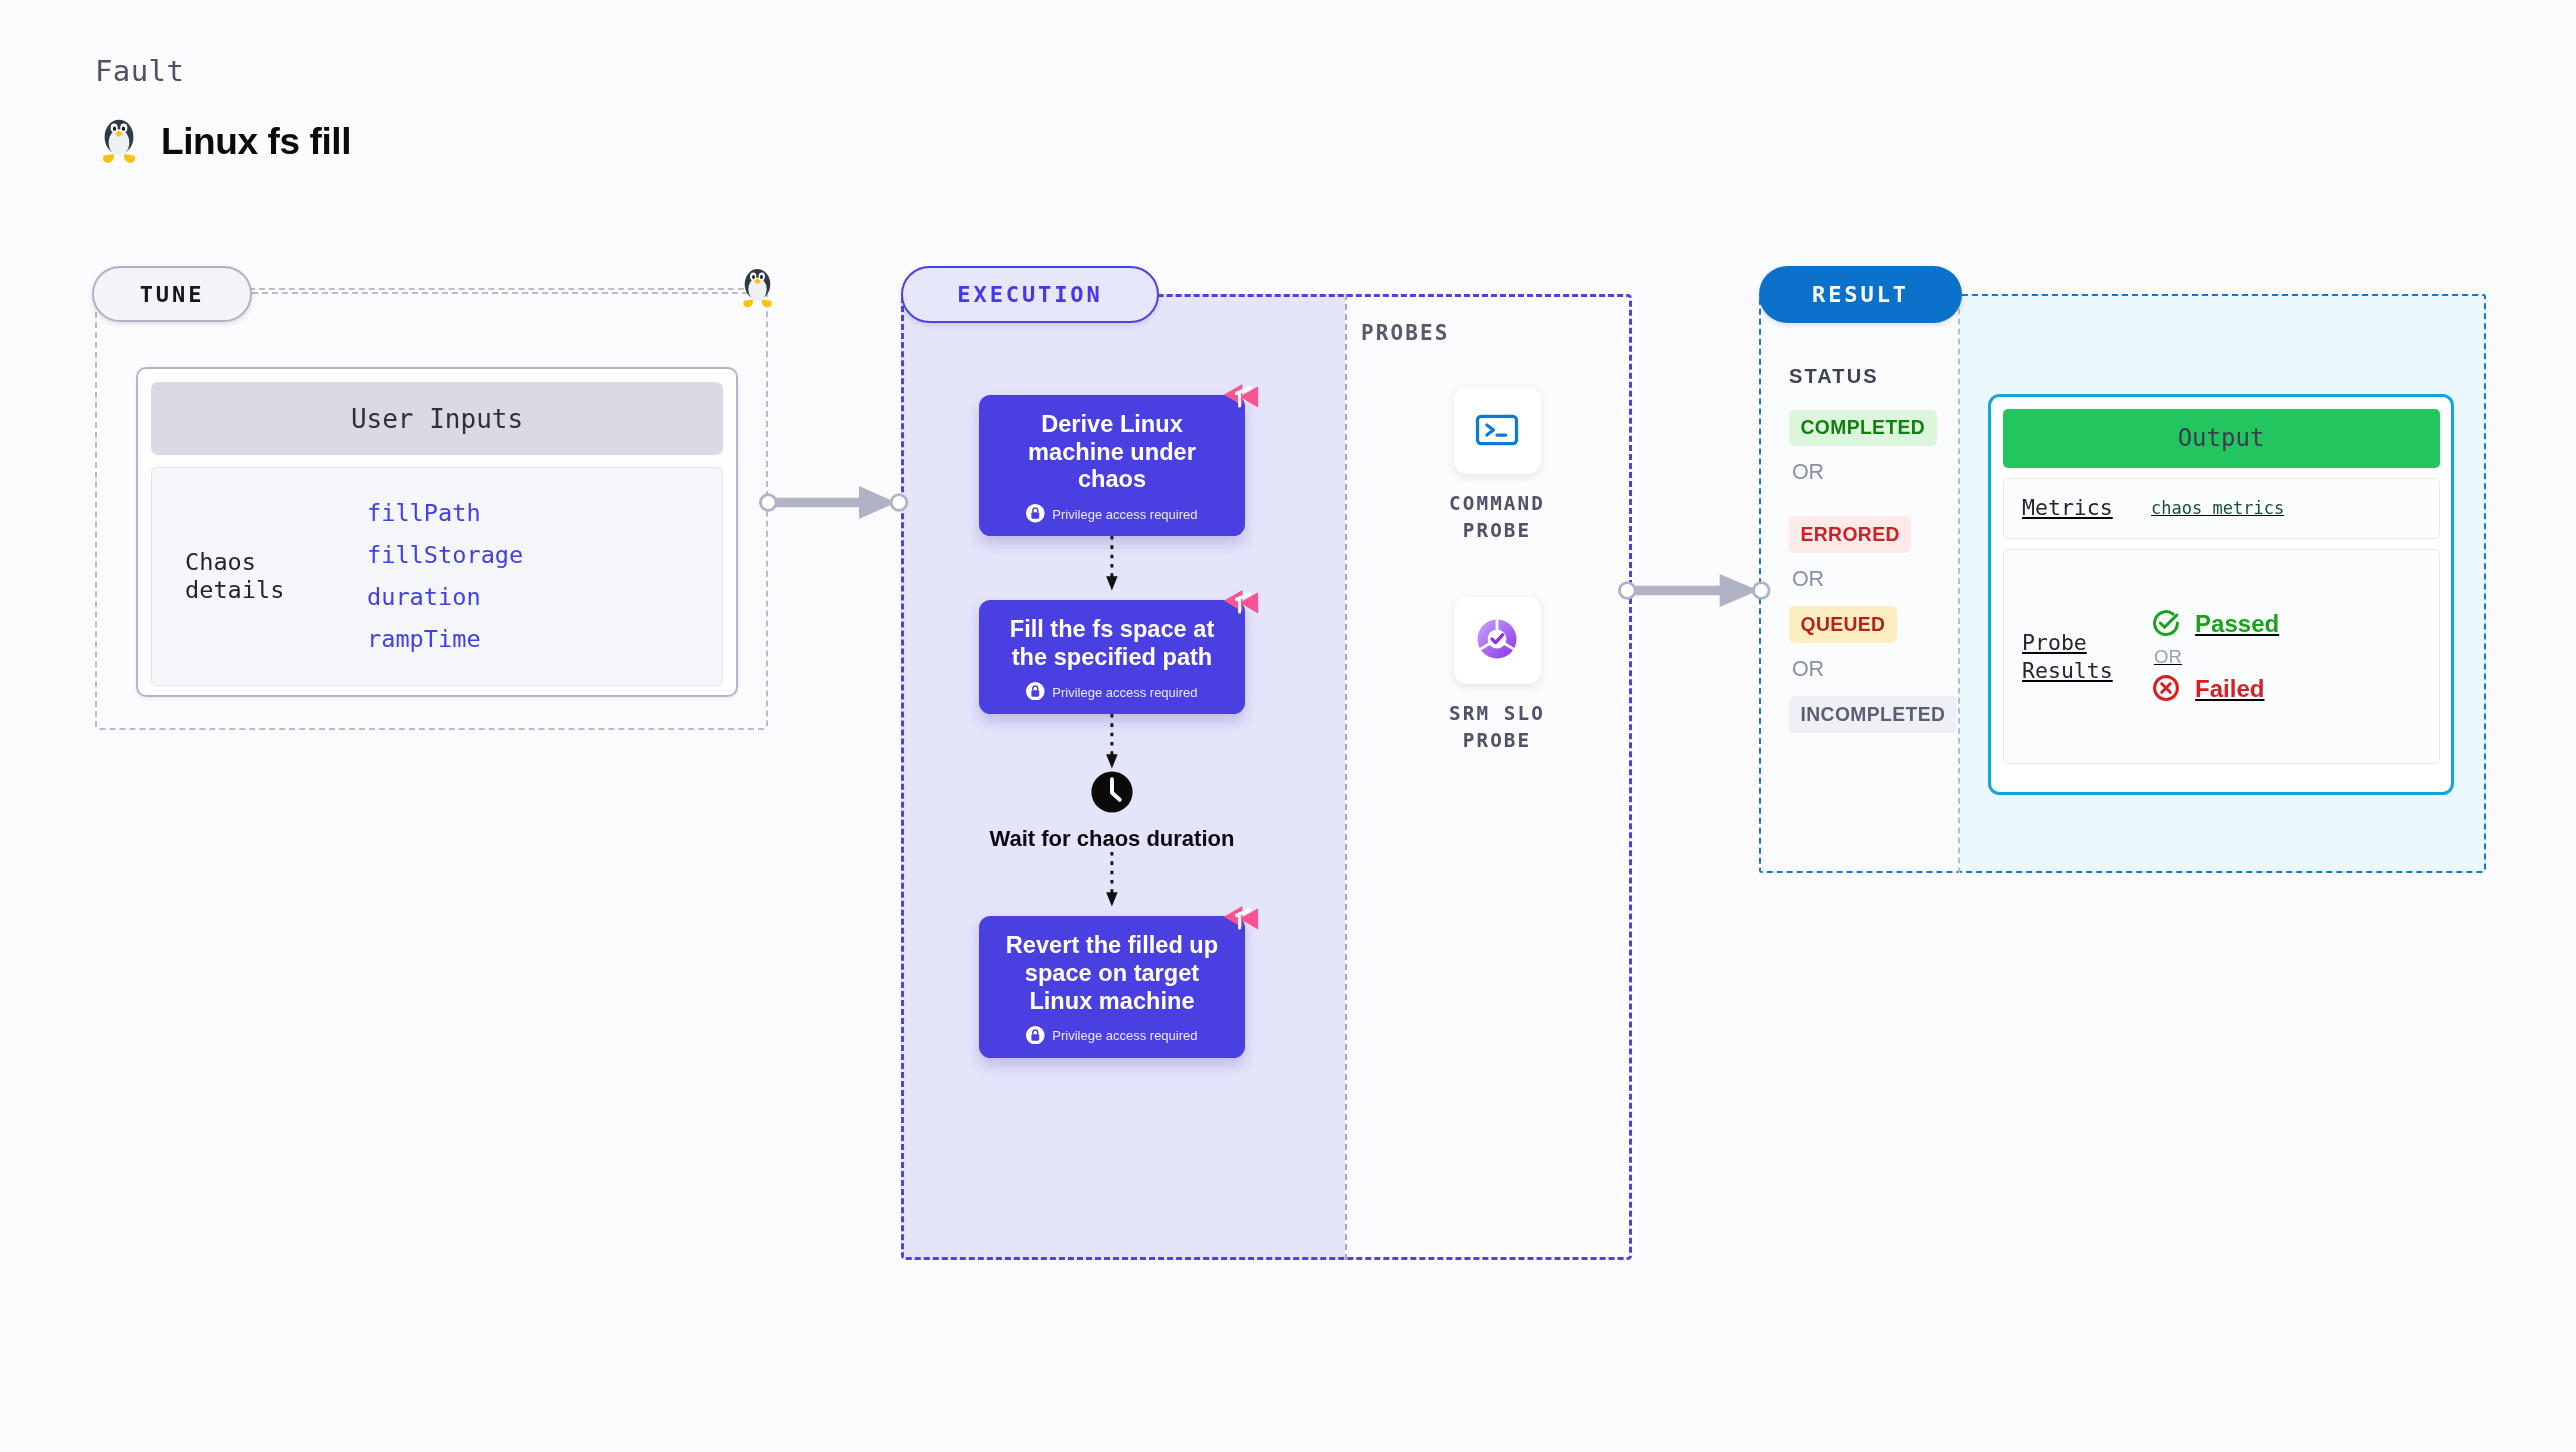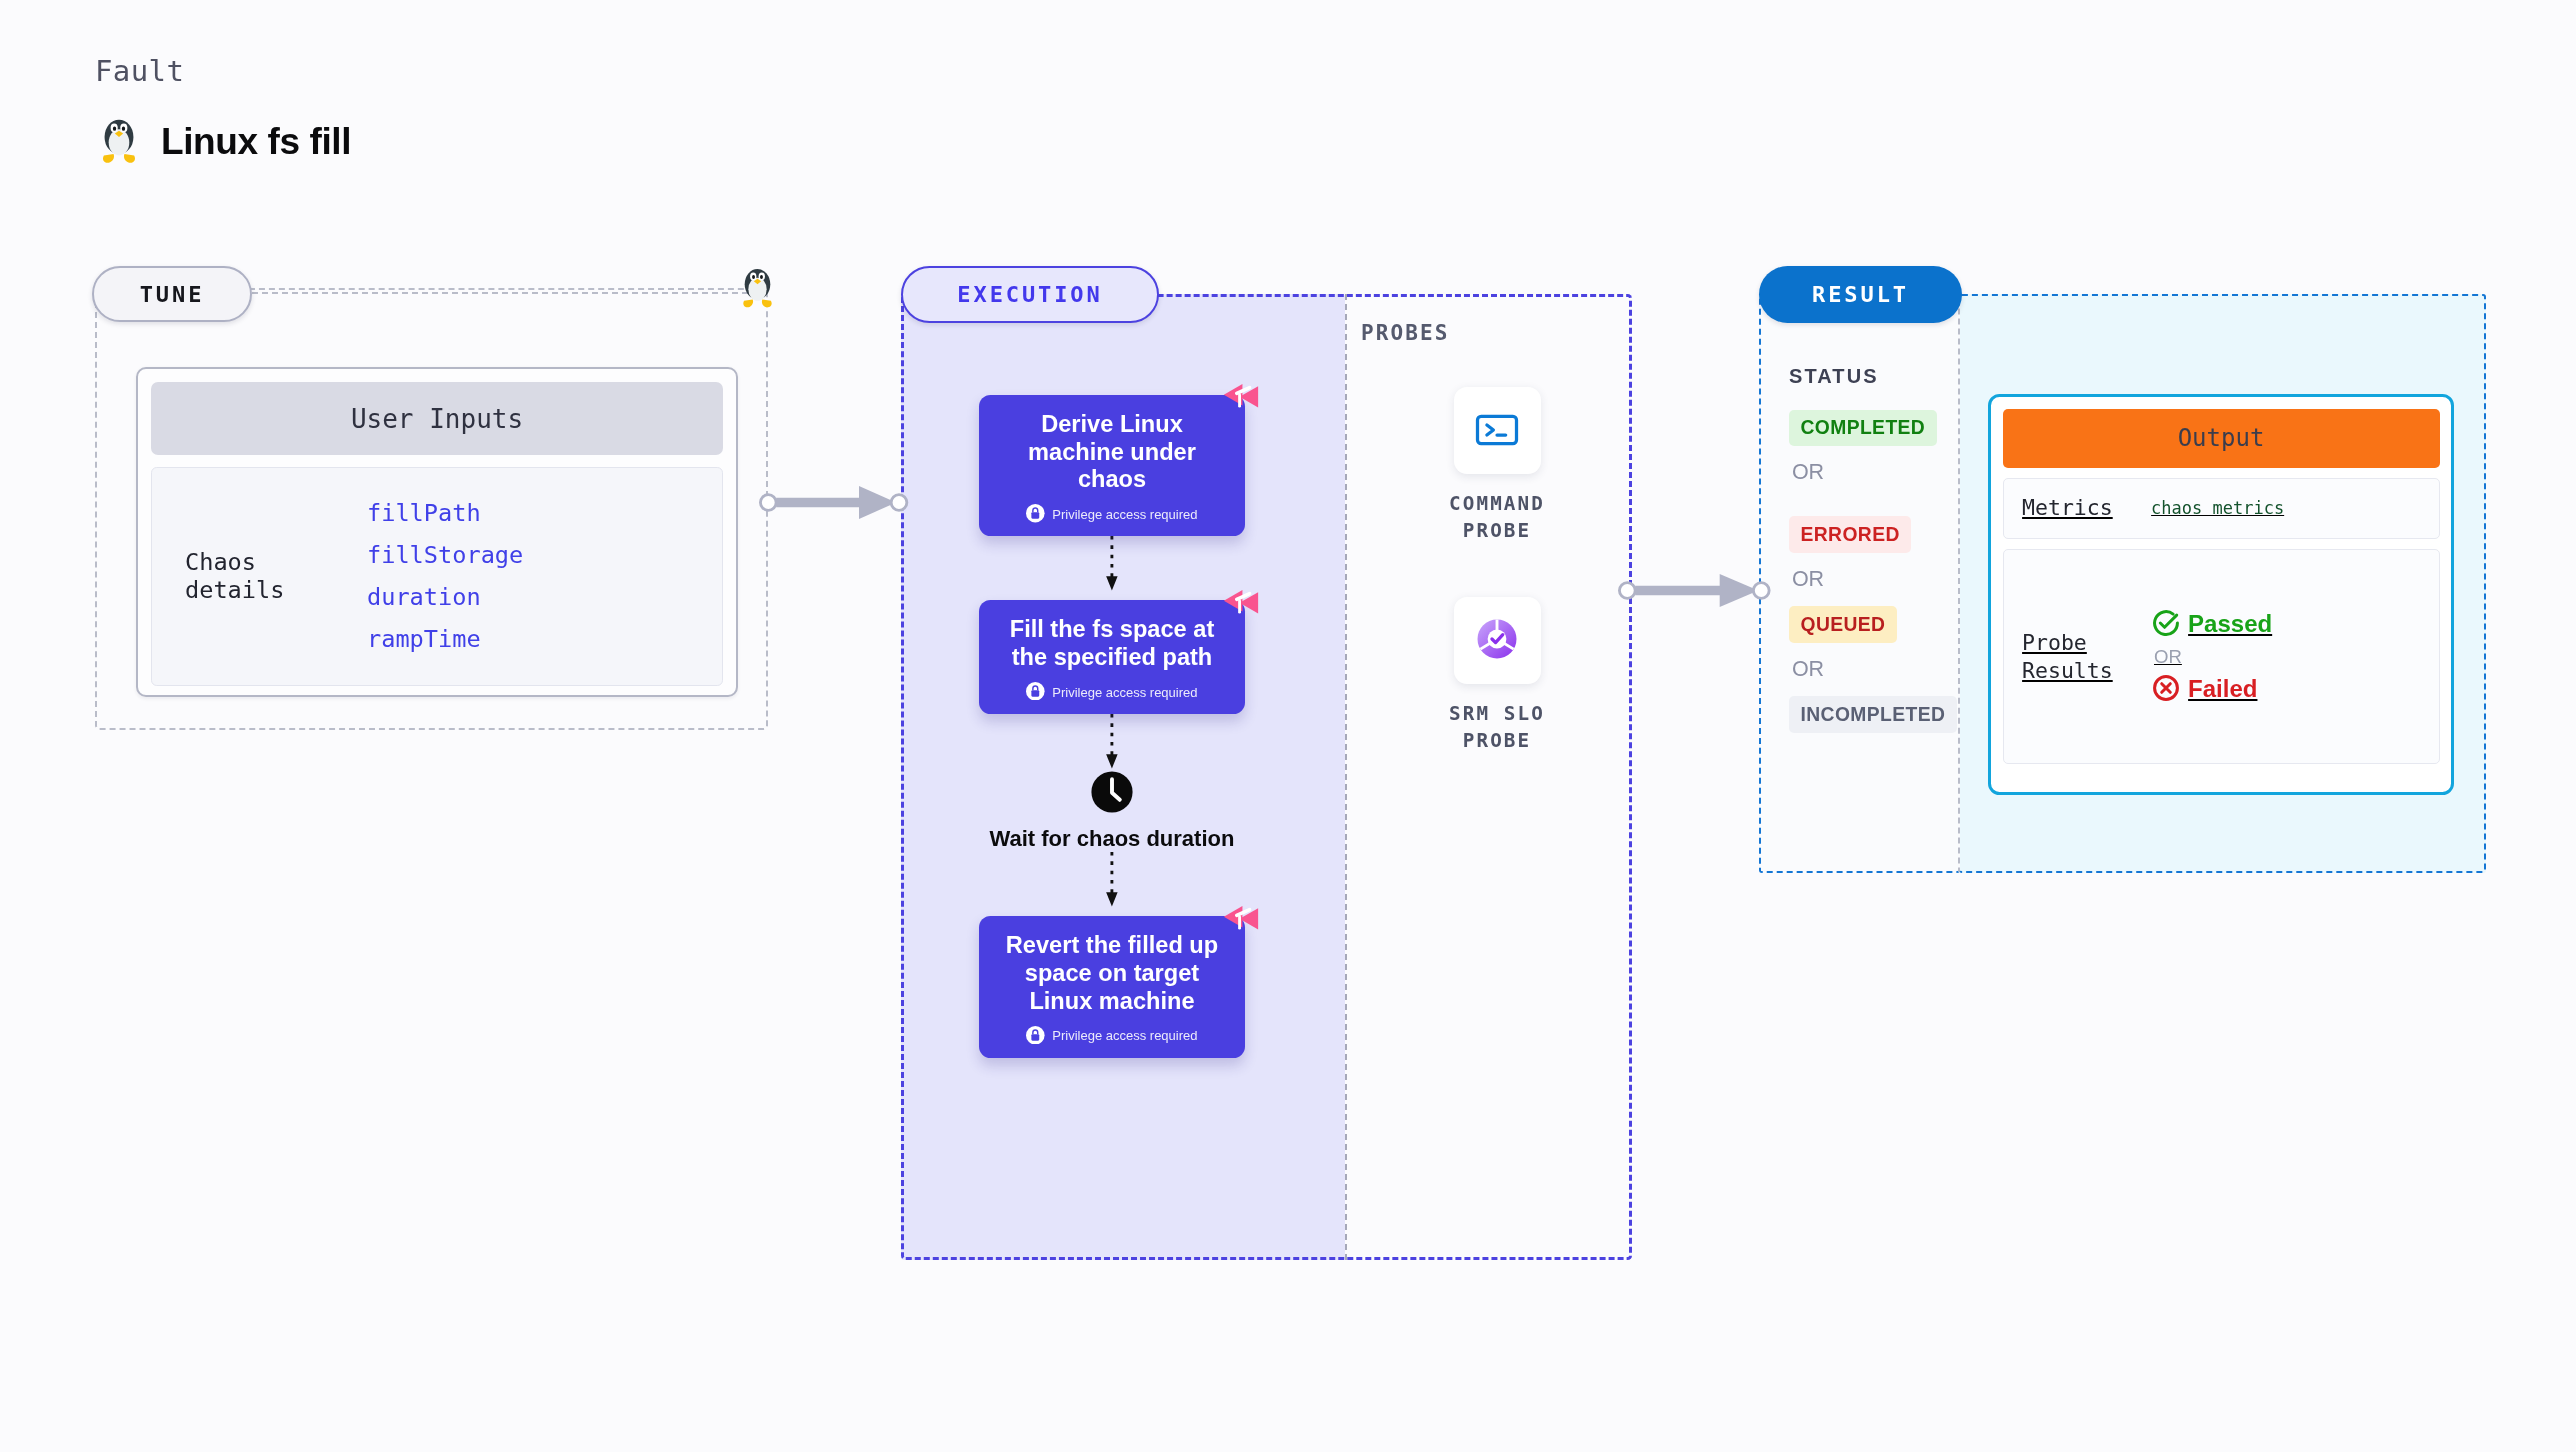--- a/index.html
+++ b/index.html
@@ -177,40 +177,40 @@
     font-size: 19.3px; font-weight: 700; letter-spacing: 0.4px;
   }
   .or-text { font-size: 21.5px; color: #8b8fa3; margin: 14.3px 0 14.3px 2.9px; }
 
   .output-card {
     position: absolute; left: 1988px; top: 394px; width: 466px; height: 401px;
     background: #ffffff; border: 3.6px solid #12a5dd; border-radius: 11.5px;
     padding: 11.5px; z-index: 4;
   }
   .out-header {
-    height: 59px; background: #f97316; border-radius: 5px;
+    height: 59px; background: #22c55e; border-radius: 5px;
     display: flex; align-items: center; justify-content: center;
     font-family: "DejaVu Sans Mono", monospace;
     font-size: 24px; color: #3a3d4d;
   }
   .out-row {
     margin-top: 10px; border: 1.4px solid #e6e8f0; border-radius: 5px;
     background: #fbfcfe; display: flex; align-items: center; padding: 15.8px 18.6px; text-decoration: underline;
   }
   .out-key {
     font-family: "DejaVu Sans Mono", monospace;
     font-size: 21.5px; color: #24262f; width: 129px; line-height: 1.3; white-space: pre-line;
   }
   .out-val-mono {
     font-family: "DejaVu Sans Mono", monospace;
     font-size: 17px; color: #14532d;
   }
   .out-row-tall { height: 215px; align-items: center; }
   .probe-res { display: flex; flex-direction: column; gap: 5.7px; }
-  .res-line { display: flex; align-items: center; gap: 7px; }
+  .res-line { display: flex; align-items: center; gap: 14px; }
   .res-pass { color: #18a318; font-size: 24px; font-weight: 700; }
   .res-fail { color: #d81f23; font-size: 24px; font-weight: 700; }
   .res-or { font-size: 18.6px; color: #9aa0b0; margin-left: 2.9px; }
 
   
   .arrow-wrap { position: absolute; z-index: 5; }
 </style>
 </head>
 <body>
 

